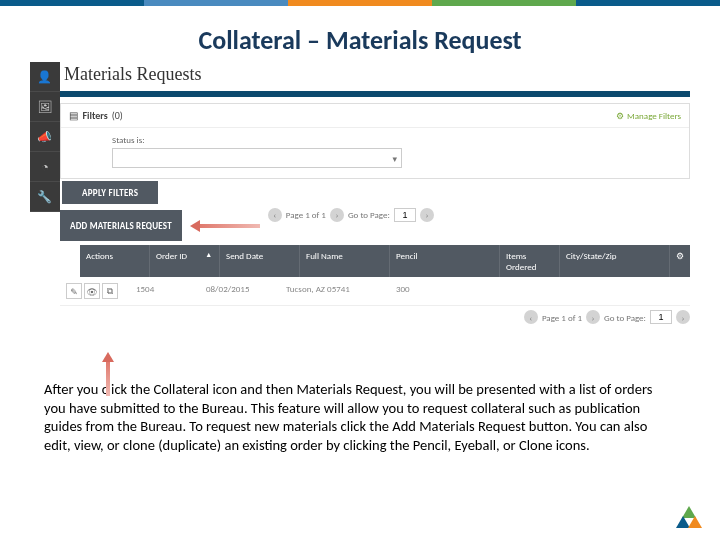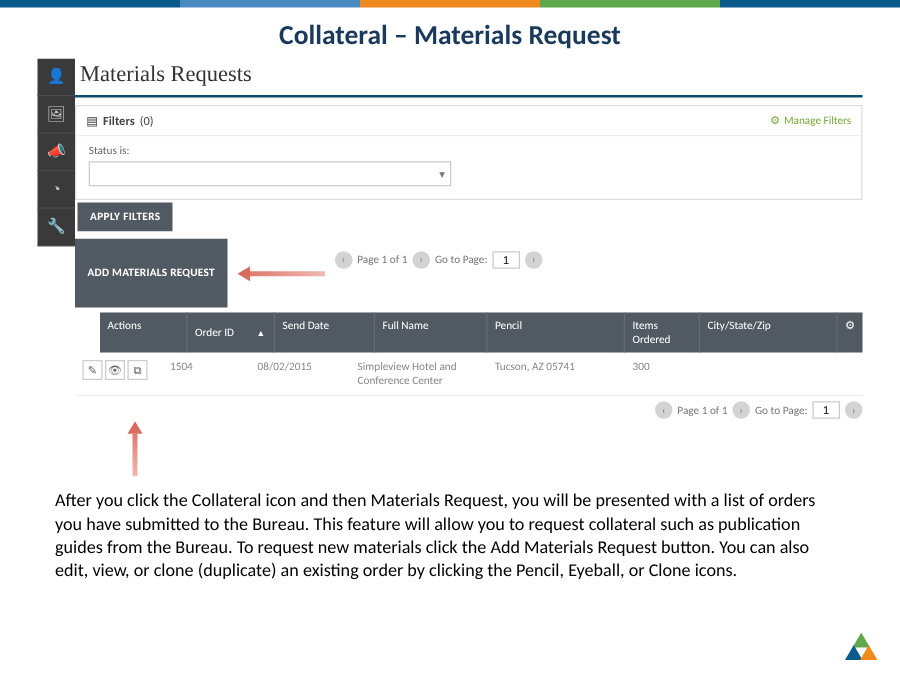--- a/index.html
+++ b/index.html
@@ -1,47 +1,47 @@
 <!DOCTYPE html>
 <html><head>
 <meta charset="utf-8">
 <style>
   * { box-sizing: border-box; margin: 0; padding: 0; }
   body { font-family: Calibri, Arial, sans-serif; width: 720px; height: 540px; background: #fff; position: relative; overflow: hidden; }
   .topbar { height: 6px; display: flex; }
   .topbar div { flex: 1; }
   .tb1{background:#0a5b8a}.tb2{background:#4a8abf}.tb3{background:#f08a1f}.tb4{background:#5fa84d}.tb5{background:#0a5b8a}
-  .slide-title { text-align: center; font-size: 22px; font-weight: 700; color: #1a3a5c; padding: 8px 0 6px; font-family: Calibri, Arial, sans-serif; }
+  .slide-title { text-align: center; font-size: 26px; font-weight: 700; color: #1a3a5c; padding: 18px 0 6px; font-family: Calibri, Arial, sans-serif; }
   .app { margin: 0 30px 0 30px; position: relative; }
   .sidebar { position: absolute; left: 0; top: 0; width: 30px; background: #3a3a3a; }
   .sidebar .sicon { width: 30px; height: 30px; display:flex;align-items:center;justify-content:center; color:#ccc; font-size:12px; border-bottom:1px solid #4a4a4a;}
   .main { margin-left: 30px; }
-  .page-head { font-family: Georgia, 'Times New Roman', serif; font-size: 18px; color: #333; padding: 2px 0 6px 4px; border-bottom:2px solid #0c4a6e; }
+  .page-head { font-family: Georgia, 'Times New Roman', serif; font-size: 18px; color: #333; padding: 2px 0 6px 4px; border-bottom:6px solid #0c4a6e; }
   .filters-box { border: 1px solid #ddd; margin-top: 6px; background: #fff; font-size: 10px; }
   .filters-head { display: flex; justify-content: space-between; padding: 5px 8px; border-bottom:1px solid #eee; color:#444;}
   .filters-head .left{display:flex;align-items:center;gap:4px;font-size:10px;}
   .filters-head .left b{font-weight:600;}
   .filters-head .mf{color:#7aa838;display:flex;align-items:center;gap:3px;font-size:9px;}
-  .filters-body { padding: 6px 10px 10px; }
+  .filters-body { padding: 6px 10px 10px; margin-left: 41px; }
   .status-label{font-size:9px;color:#666;margin-bottom:3px;}
   .status-select{width:290px;height:20px;border:1px solid #ccc;background:#fff;display:flex;justify-content:flex-end;align-items:center;padding:0 4px;font-size:9px;color:#777;}
-  .apply-btn { display:inline-block; background:#515962;color:#fff;font-size:9px;font-weight:700;letter-spacing:0.3px;padding:6px 10px;margin:2px 0 0 2px;}
+  .apply-btn { display:inline-block; background:#515962;color:#fff;font-size:9px;font-weight:700;letter-spacing:0.3px;padding:6px 20px;margin:2px 0 0 2px;}
   .add-row{display:flex;align-items:center;gap:8px;margin-top:6px;}
-  .add-btn{background:#515962;color:#fff;font-size:9px;font-weight:700;padding:22px 10px;letter-spacing:0.2px;}
+  .add-btn{background:#515962;color:#fff;font-size:9px;font-weight:700;padding:10px 10px;letter-spacing:0.2px;}
   .arrow-h{width:70px;height:8px;position:relative;}
   .arrow-h .shaft{position:absolute;top:2px;left:10px;right:0;height:4px;background:linear-gradient(90deg,#e07a6e,#f0b9b2);}
   .arrow-h .head{position:absolute;left:0;top:-2px;border-right:10px solid #d86a5e;border-top:6px solid transparent;border-bottom:6px solid transparent;}
   .pager{float:right;display:flex;align-items:center;gap:4px;font-size:9px;color:#777;margin-top:-22px;margin-right:2px;}
   .pager .circ{width:14px;height:14px;border-radius:50%;background:#d3d3d3;display:flex;align-items:center;justify-content:center;color:#777;font-size:9px;}
   .pager input{width:22px;height:14px;border:1px solid #ccc;font-size:9px;text-align:center;}
   .table{width:100%;margin-top:4px;}
   .thead{display:flex;background:#515962;color:#fff;font-size:9px;margin-left:20px;}
   .th{padding:5px 6px;border-right:1px solid #646b73;}
   .th.actions{width:70px}
-  .th.oid{width:70px;display:flex;align-items:center;gap:18px;}
+  .th.oid{width:70px;display:flex;gap:18px;}
   .th.sd{width:80px}.th.fn{width:90px}.th.co{width:110px}.th.loc{width:110px}.th.io{flex:1}
   .th.gear{width:20px;text-align:center;border-right:none;}
   .trow{display:flex;font-size:9px;color:#888;border-bottom:1px solid #eee;}
   .td{padding:6px 6px;}
   .td.actions{width:70px;display:flex;gap:2px;}
   .td.actions .ib{width:16px;height:16px;border:1px solid #ccc;display:flex;align-items:center;justify-content:center;font-size:9px;color:#666;}
   .td.oid{width:70px}.td.sd{width:80px}.td.fn{width:90px;color:#6a94b8}.td.co{width:110px}.td.loc{width:110px}.td.io{flex:1}
   .pager2{display:flex;justify-content:flex-end;align-items:center;gap:4px;font-size:9px;color:#777;margin-top:4px;}
   .pager2 .circ{width:14px;height:14px;border-radius:50%;background:#d3d3d3;display:flex;align-items:center;justify-content:center;font-size:9px;}
   .pager2 input{width:22px;height:14px;border:1px solid #ccc;font-size:9px;text-align:center;}
@@ -134,21 +134,20 @@
         <div class="th gear">⚙</div>
       </div>
       <div class="trow">
         <div class="td actions">
           <div class="ib">✎</div>
           <div class="ib">👁</div>
           <div class="ib">⧉</div>
         </div>
         <div class="td oid">1504</div>
         <div class="td sd">08/02/2015</div>
-        <div class="td co">Simpleview Hotel and Conference Center</div>
         <div class="td loc">Tucson, AZ 05741</div>
         <div class="td io">300</div>
       </div>
     </div>
 
     <div class="pager2">
       <div class="circ">‹</div>
       <span>Page 1 of 1</span>
       <div class="circ">›</div>
       <span>Go to Page:</span>

